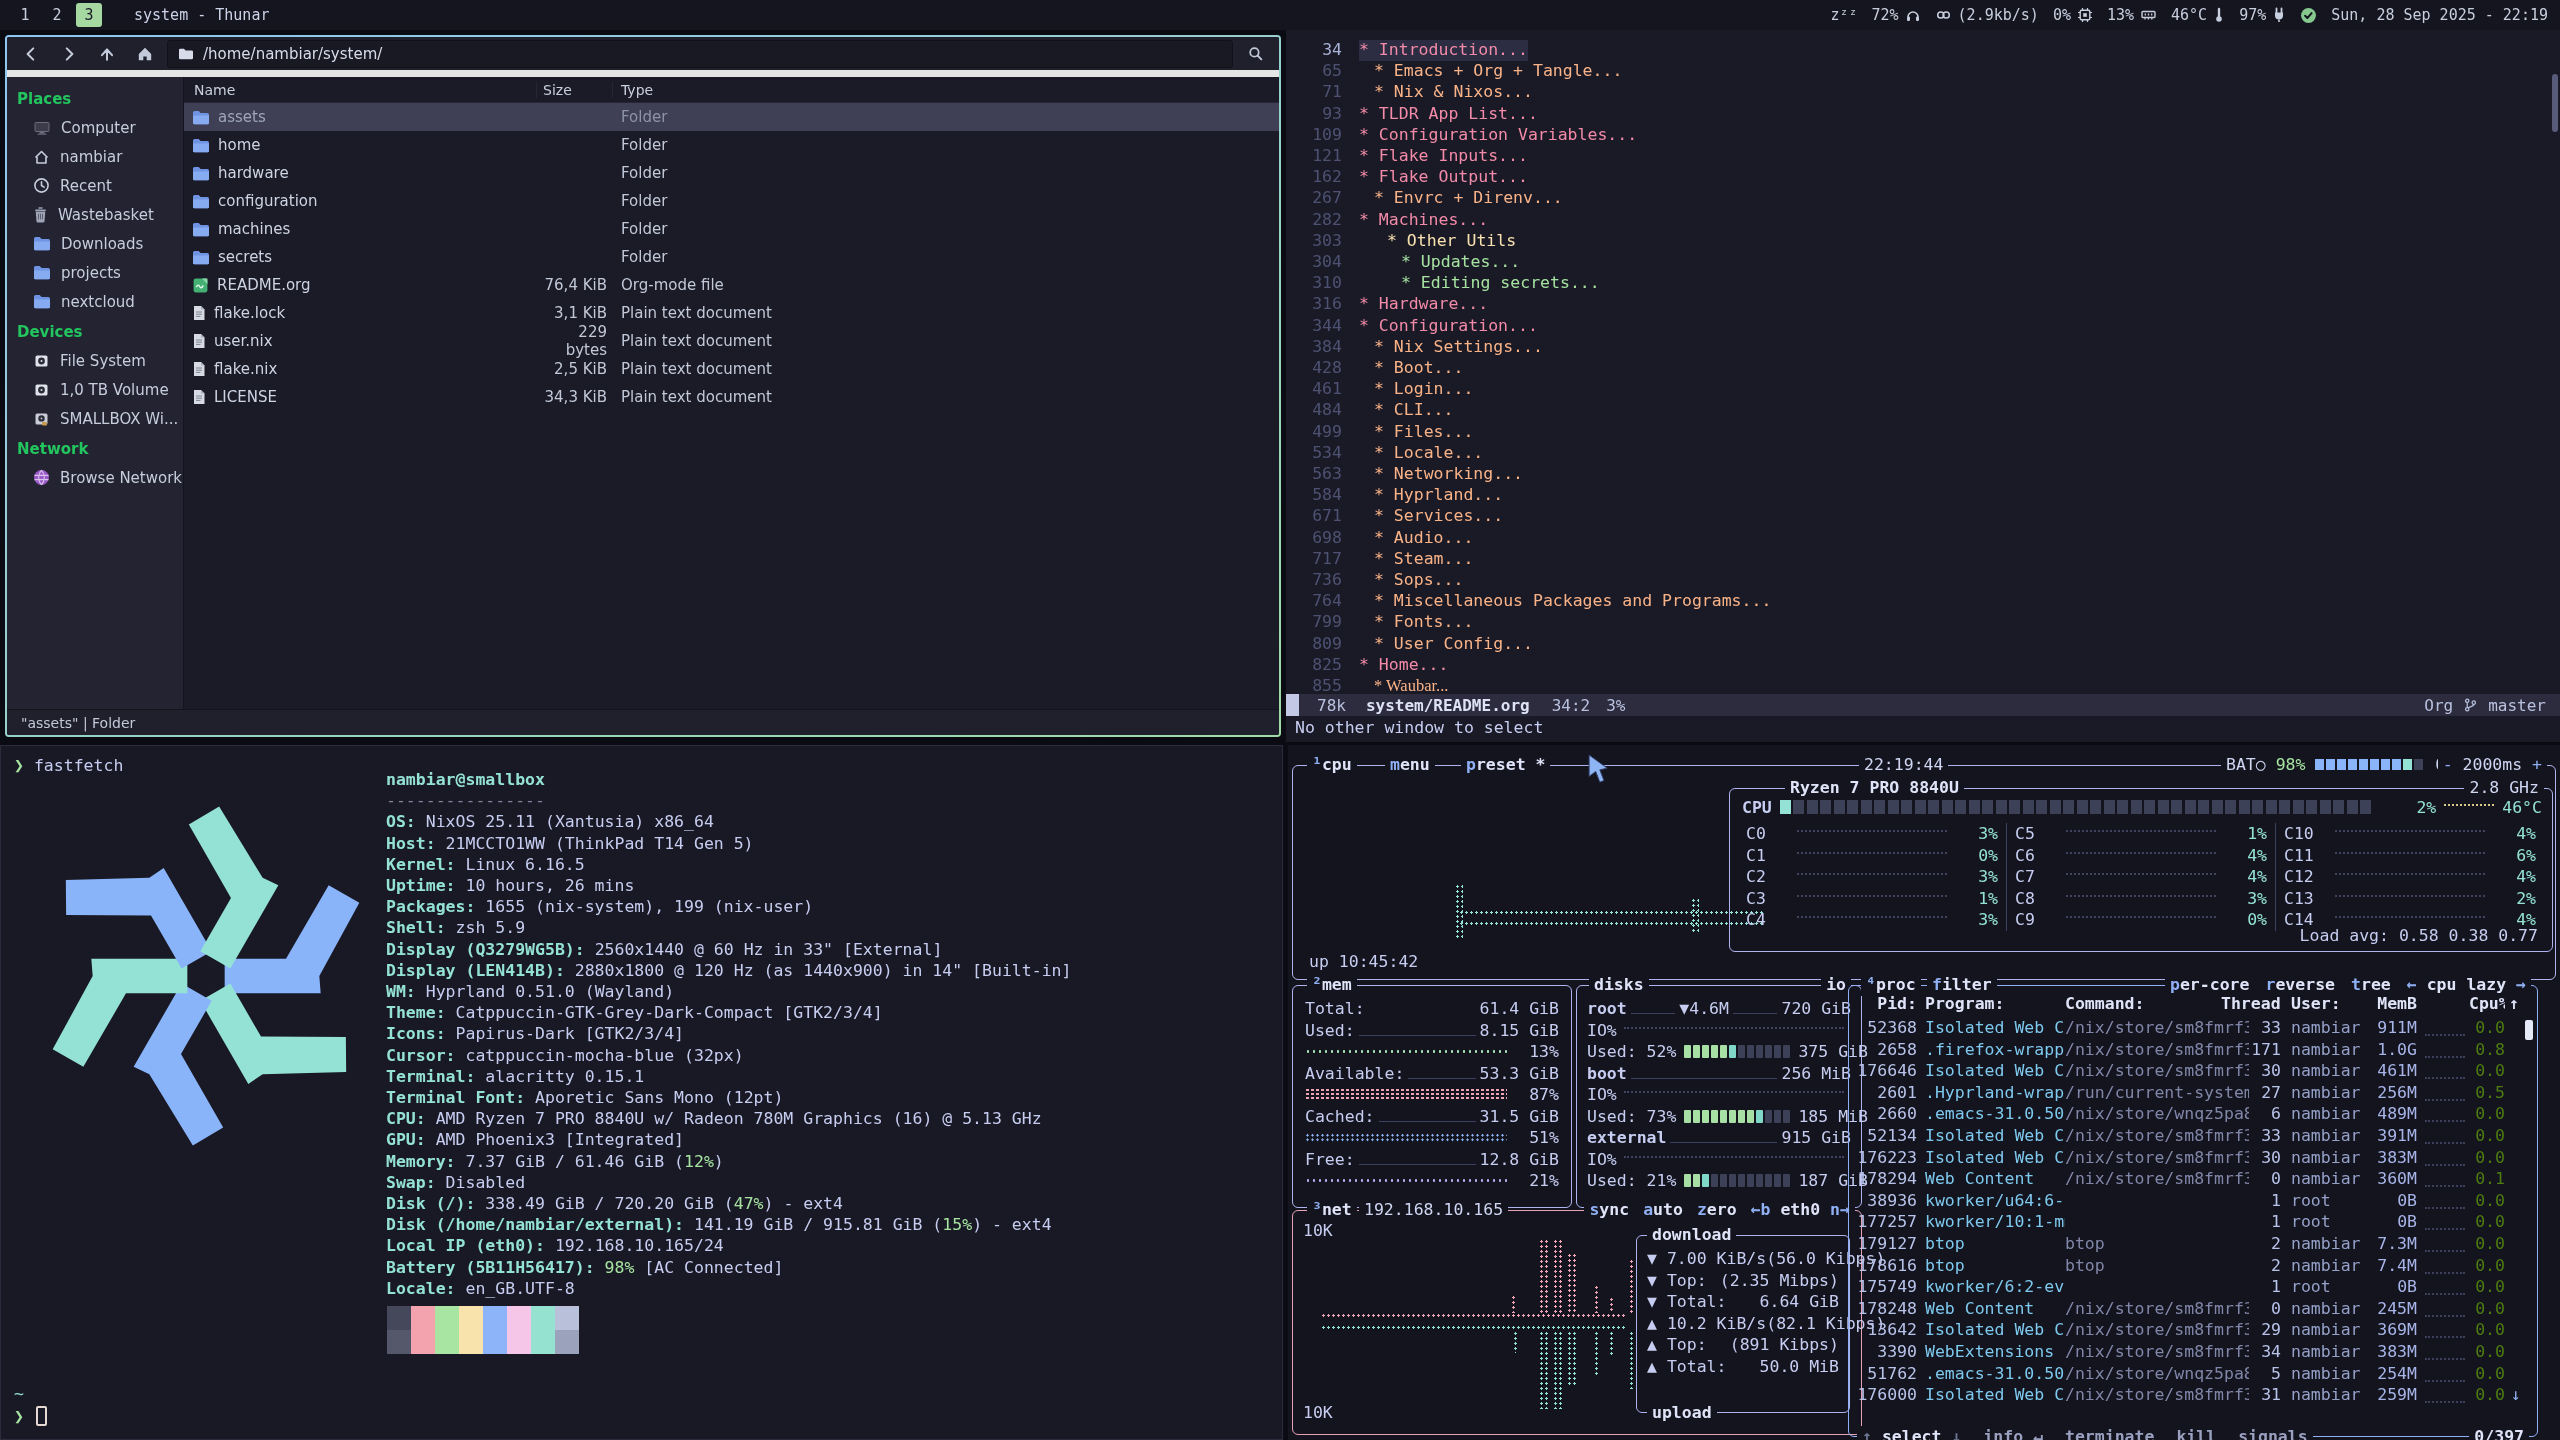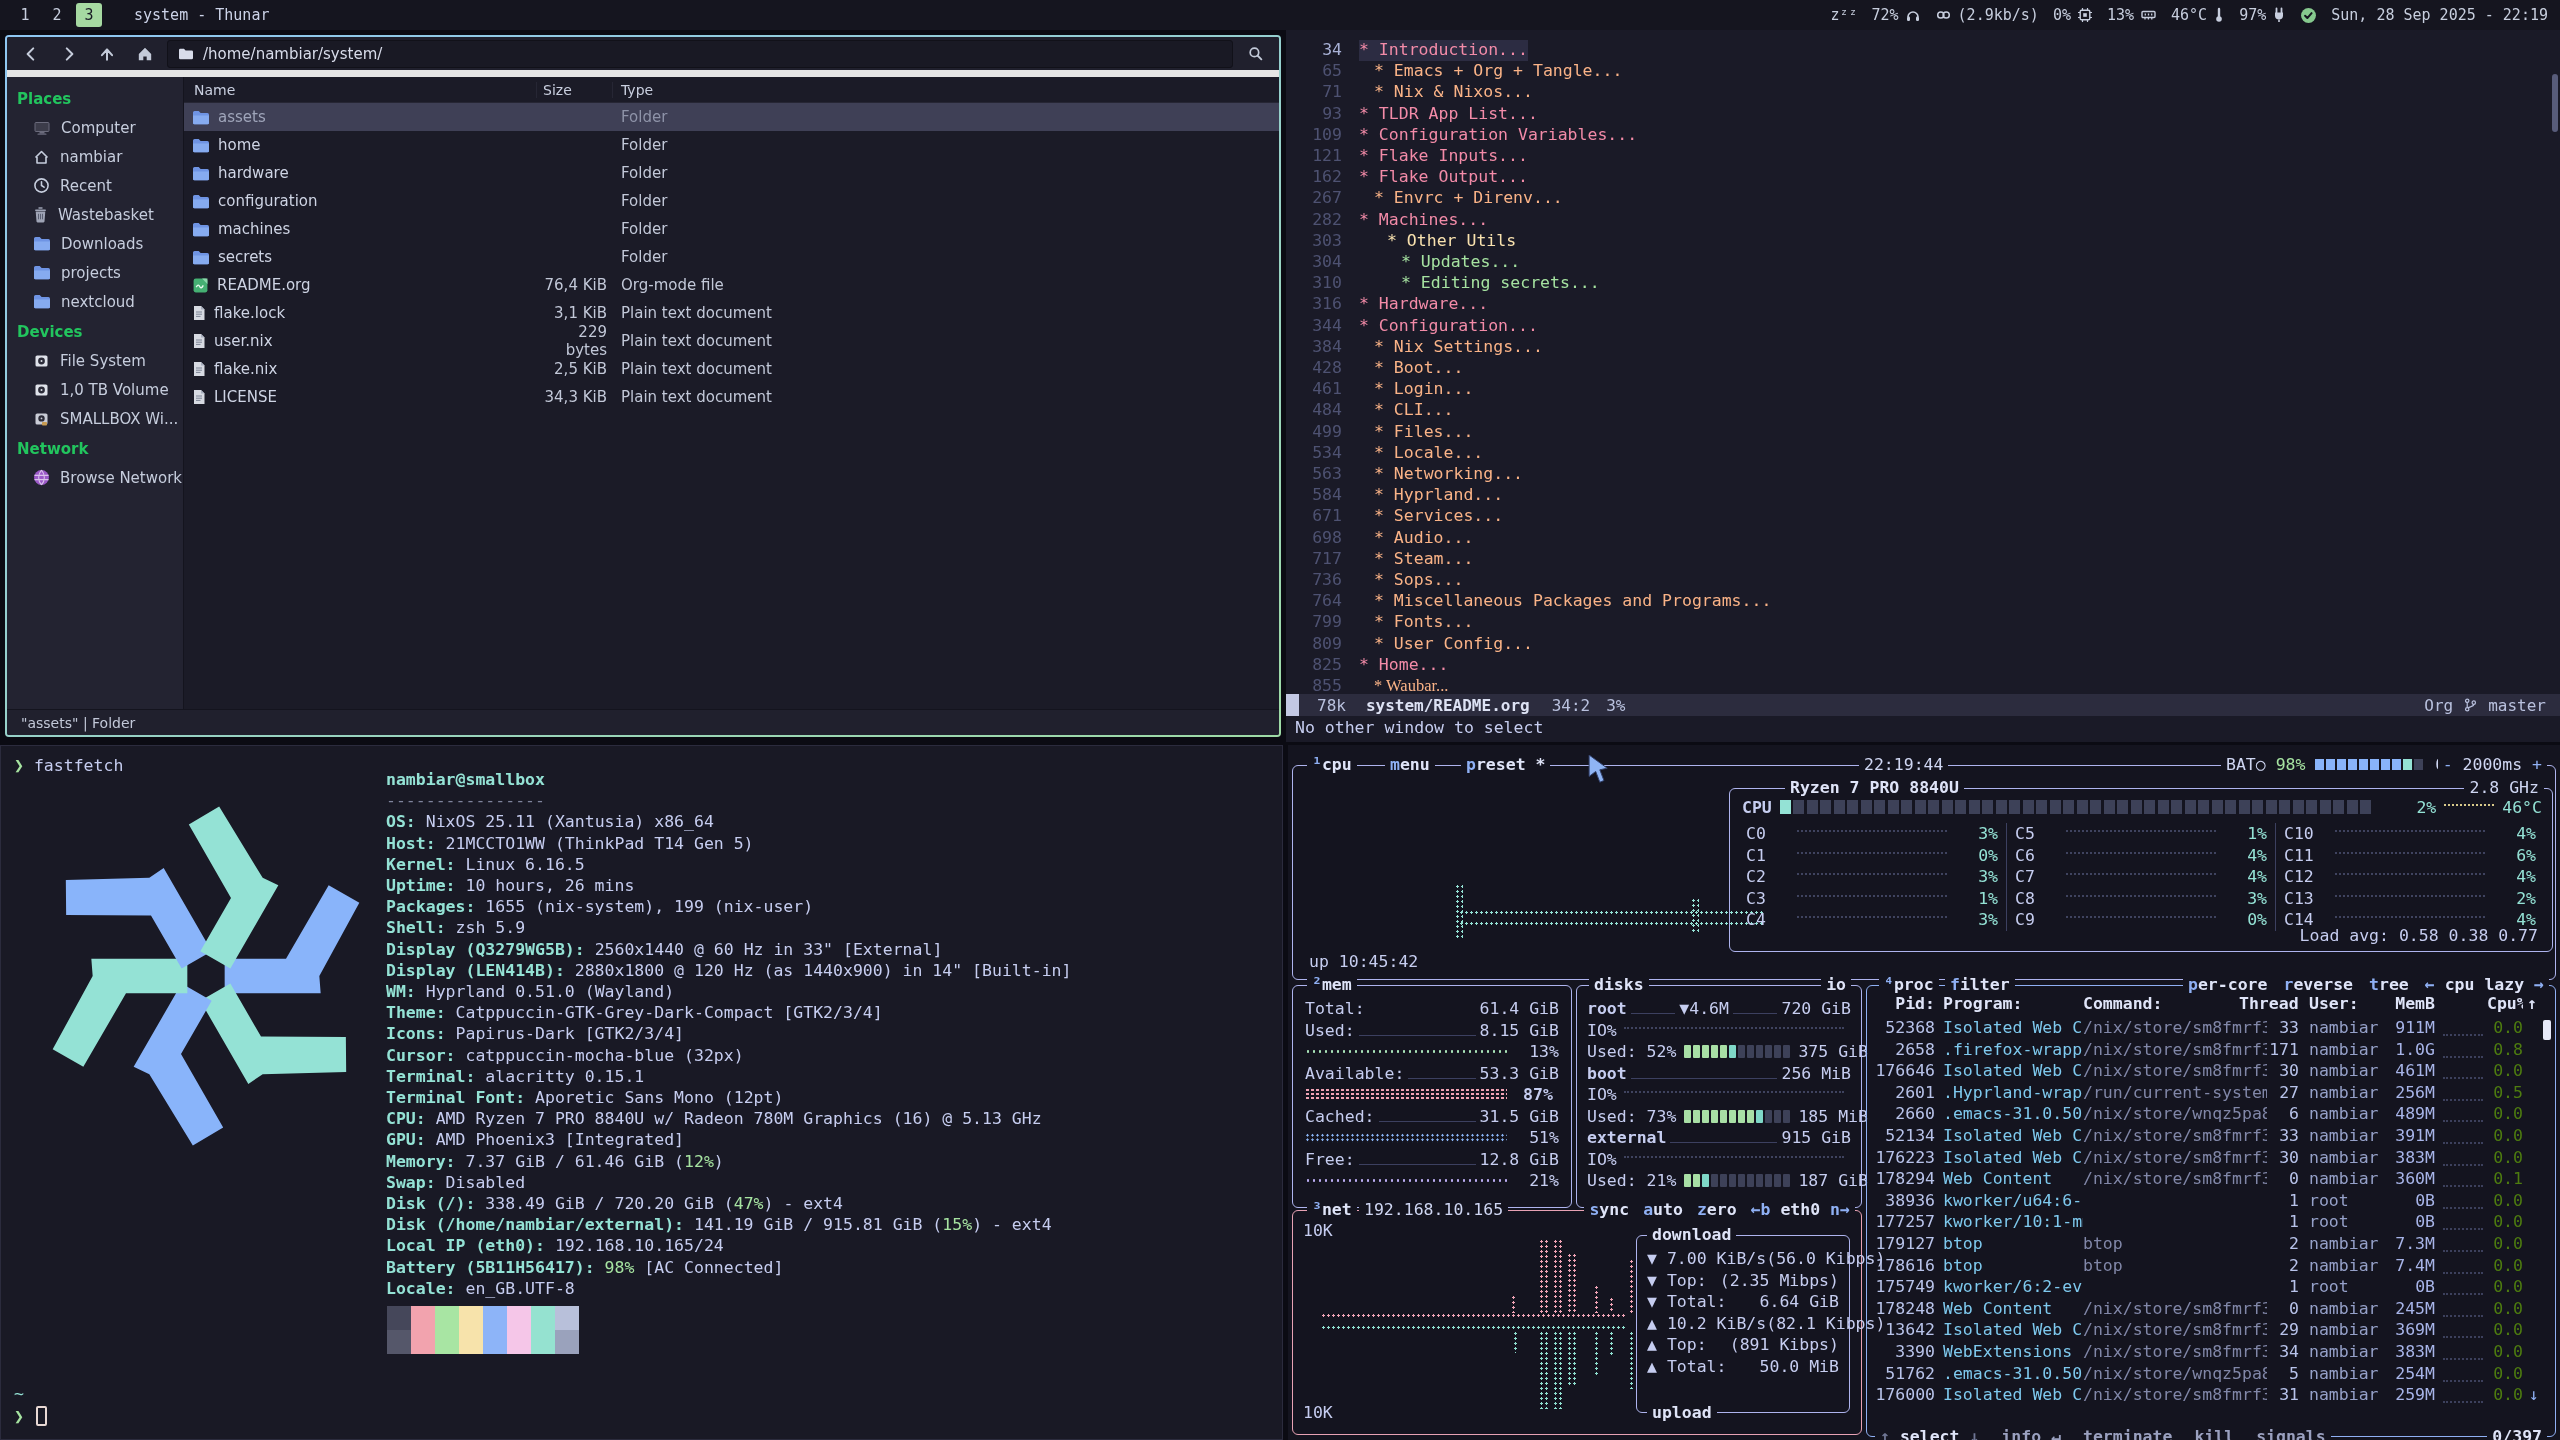--- a/index.html
+++ b/index.html
@@ -777,21 +777,21 @@
     </div>
   </div>
 
   <div class="bbox" id="mem-box" style="left:4px;top:240px;width:280px;height:223px;">
     <div class="btag" style="left:14px;" id="mem-tab"><span class="key">²</span>mem</div>
     <div id="mem-rows">
         <div class="brow" style="left: 12px; right: 12px; top: 12px; height: 21px;"><span>Total:</span><span style="flex: 1 1 0%;"></span><span>61.4 GiB</span></div>
         <div class="brow" style="left: 12px; right: 12px; top: 33.5px; height: 21px;"><span>Used:</span><span class="dashl" style="flex: 1 1 0%;"></span><span>8.15 GiB</span></div>
         <div class="brow" style="left: 12px; right: 12px; top: 55px; height: 21px;"><span class="memband bar-used" style="flex: 1 1 0%; margin-right: 10px;"></span><span style="width: 42px; text-align: right;">13%</span></div>
         <div class="brow" style="left: 12px; right: 12px; top: 76.5px; height: 21px;"><span>Available:</span><span class="dashl" style="flex: 1 1 0%;"></span><span>53.3 GiB</span></div>
-        <div class="brow" style="left: 12px; right: 12px; top: 98px; height: 21px;"><span class="memband bar-available" style="flex: 1 1 0%; margin-right: 10px;"></span><span style="width: 42px; text-align: center; font-weight: bold;">87%</span></div>
+        <div class="brow" style="left: 12px; right: 12px; top: 98px; height: 21px;"><span class="memband bar-available" style="flex: 1 1 0%; margin-right: 10px;"></span><span style="width: 42px; text-align: right;">87%</span></div>
         <div class="brow" style="left: 12px; right: 12px; top: 119.5px; height: 21px;"><span>Cached:</span><span class="dashl" style="flex: 1 1 0%;"></span><span>31.5 GiB</span></div>
         <div class="brow" style="left: 12px; right: 12px; top: 141px; height: 21px;"><span class="memband bar-cached" style="flex: 1 1 0%; margin-right: 10px;"></span><span style="width: 42px; text-align: right;">51%</span></div>
         <div class="brow" style="left: 12px; right: 12px; top: 162.5px; height: 21px;"><span>Free:</span><span class="dashl" style="flex: 1 1 0%;"></span><span>12.8 GiB</span></div>
         <div class="brow" style="left: 12px; right: 12px; top: 184px; height: 21px;"><span class="memband bar-free" style="flex: 1 1 0%; margin-right: 10px;"></span><span style="width: 42px; text-align: right;">21%</span></div>
       </div>
   </div>
 
   <div class="bbox" id="disks-box" style="left:288px;top:240px;width:286px;height:223px;">
     <div class="btag" style="left:12px;">disks</div>
     <div class="btag" style="right:10px;">io</div>
@@ -844,21 +844,21 @@
           <div class="brow" style="left: 10px; right: 10px; top: 12px; height: 21px;"><span>▼ </span><span>7.00 KiB/s</span><span style="margin-left: auto;">(56.0 Kibps)</span></div>
           <div class="brow" style="left: 10px; right: 10px; top: 33.5px; height: 21px;"><span>▼ </span><span>Top:</span><span style="margin-left: auto;">(2.35 Mibps)</span></div>
           <div class="brow" style="left: 10px; right: 10px; top: 55px; height: 21px;"><span>▼ </span><span>Total:</span><span style="margin-left: auto;">6.64 GiB</span></div>
           <div class="brow" style="left: 10px; right: 10px; top: 76.5px; height: 21px;"><span>▲ </span><span>10.2 KiB/s</span><span style="margin-left: auto;">(82.1 Kibps)</span></div>
           <div class="brow" style="left: 10px; right: 10px; top: 98px; height: 21px;"><span>▲ </span><span>Top:</span><span style="margin-left: auto;">(891 Kibps)</span></div>
           <div class="brow" style="left: 10px; right: 10px; top: 119.5px; height: 21px;"><span>▲ </span><span>Total:</span><span style="margin-left: auto;">50.0 MiB</span></div>
         </div>
     </div>
   </div>
 
-  <div class="bbox blue" id="proc-box" style="left:578px;top:240px;width:690px;height:452px;">
+  <div class="bbox blue" id="proc-box" style="left:560px;top:240px;width:690px;height:452px;">
     <div class="btag" style="left:12px;" id="proc-tab"><span class="key">⁴</span>proc</div>
     <div class="btag" style="left:78px;" id="proc-filter"><span class="key">f</span>ilter</div>
     <div class="btag" style="right:6px;display:flex;gap:16px;" id="proc-options">
         <span><span class="key">p</span>er-core</span>
         <span><span class="key">r</span>everse</span>
         <span><span class="key">t</span>ree</span>
         <span><span class="blue">← </span><span class="bold">cpu lazy</span><span class="blue"> →</span></span>
       </div>
     <div class="prow phead" style="top:8px;" id="proc-head">
         <span class="p-pid">Pid:</span>

